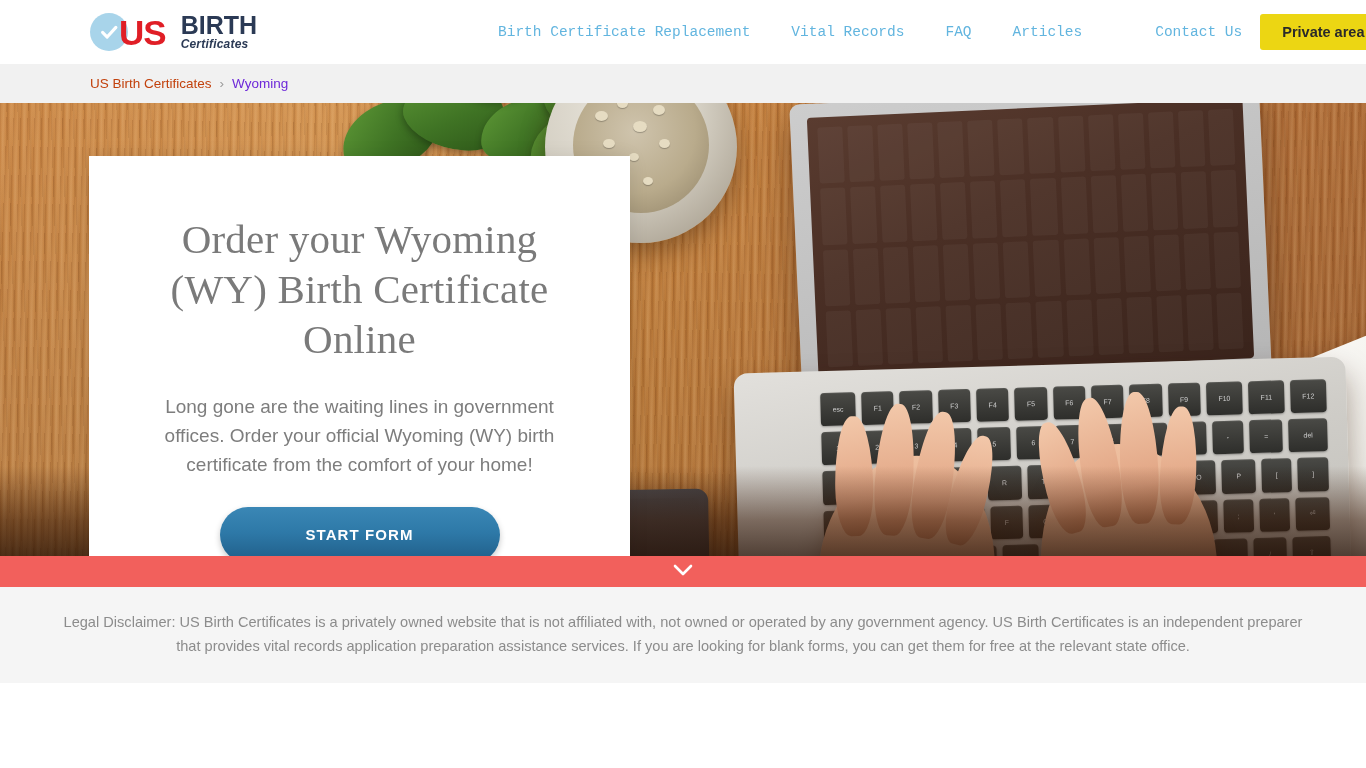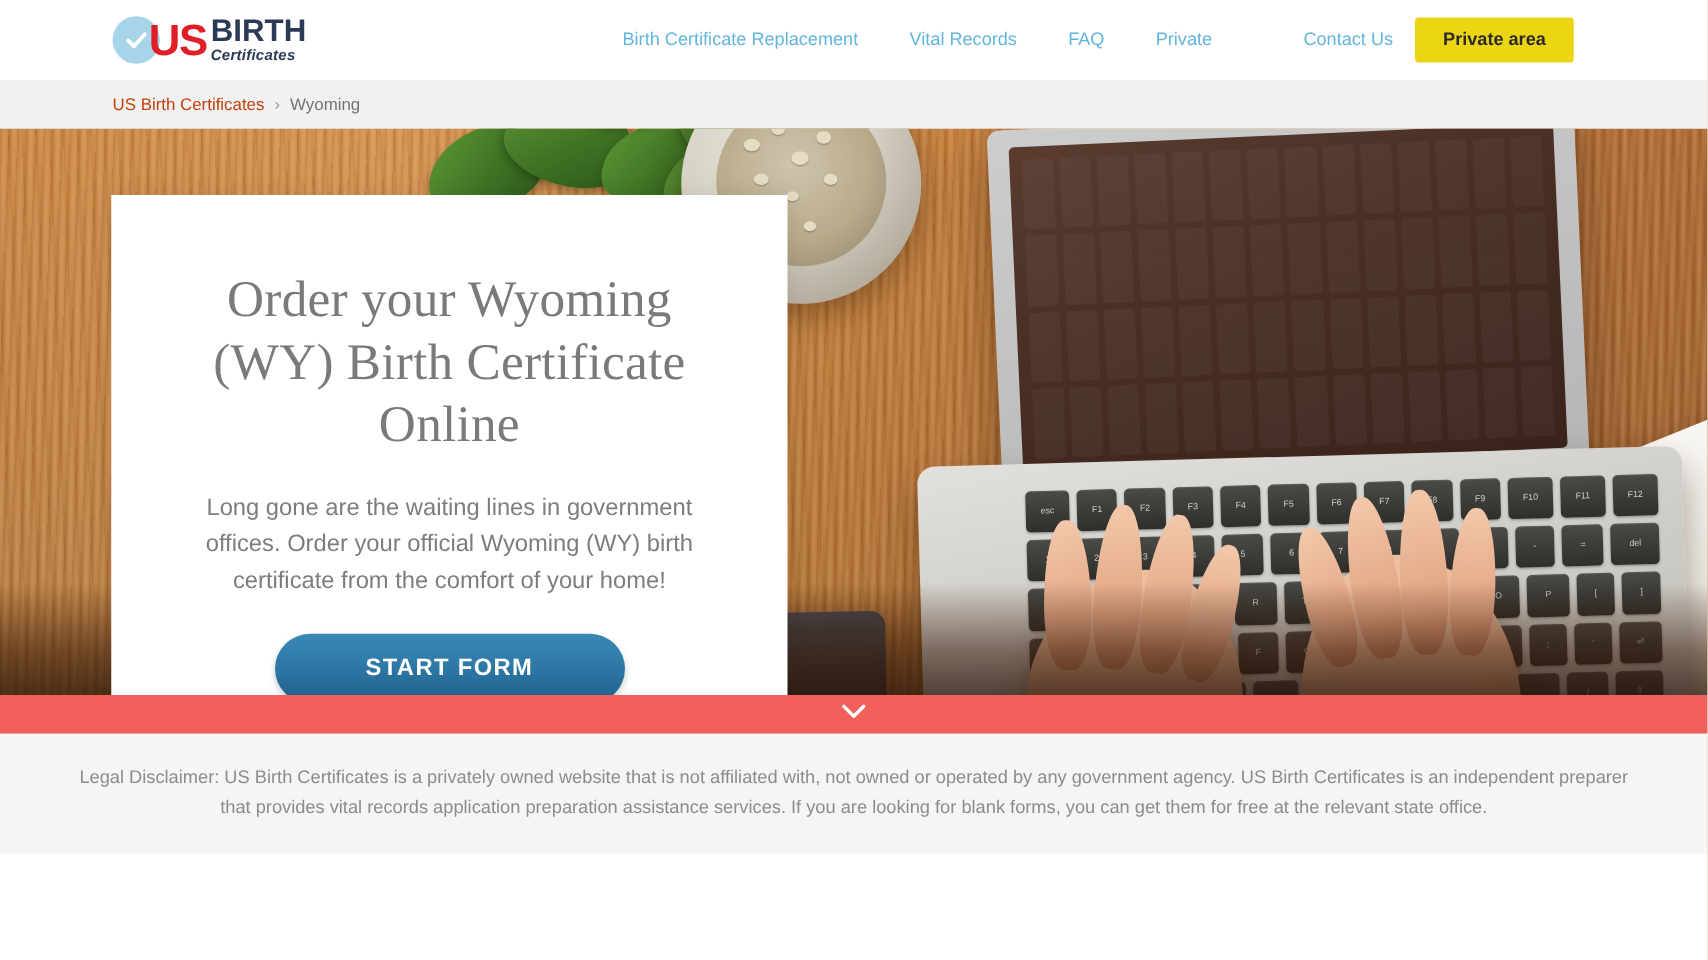--- a/index.html
+++ b/index.html
@@ -25,59 +25,59 @@
     margin-right:-9px;
     position:relative; z-index:1;
   }
   .logo-check svg { display:block; }
   .logo-us {
     font-size:35px; font-weight:bold; color:#e01e26;
     letter-spacing:-1px; line-height:1;
     position:relative; z-index:2;
     font-family:"Liberation Sans", sans-serif;
   }
-  .logo-words { margin-left:3px; line-height:1; }
+  .logo-words { margin-left:15px; line-height:1; }
   .logo-birth {
     font-size:25px; font-weight:bold; color:#2b3a55;
     letter-spacing:0px; display:block; line-height:1.02;
   }
   .logo-cert {
     font-size:12px; font-weight:bold; font-style:italic;
     color:#2b3a55; display:block; line-height:1.1;
     letter-spacing:0.2px;
   }
 
   .nav {
     position:absolute; left:498px; top:0; height:64px;
     display:flex; align-items:center; gap:0;
   }
   .nav a {
     color:#62b5df; font-size:14.5px; text-decoration:none;
-    margin-right:41px; white-space:nowrap;
+    margin-right:41px; white-space:nowrap;font-family:Liberation Mono, monospace;
   }
   .nav a:last-of-type { margin-right:18px;margin-left:32px; }
   .private-btn {
     background:#ecd613; color:#2a2a2a;
     font-size:14.5px; font-weight:bold;
     padding:10px 22px; border:none; border-radius:3px;
     cursor:pointer; white-space:nowrap;
     font-family:"Liberation Sans", sans-serif;
   }
 
   
   .breadcrumb {
     height:39px; width:100%;
     background:#f1f1f1;
     display:flex; align-items:center;
     padding-left:90px;
     font-size:13.5px;
   }
   .breadcrumb a { color:#c2410c; text-decoration:none; }
   .breadcrumb .sep { color:#9a9a9a; margin:0 8px; }
-  .breadcrumb .cur { color:#737373; }
+  .breadcrumb .cur { color:#6d28d9; }
 
   
   .hero {
     position:relative; width:100%; height:453px;
     overflow:hidden;
     background:#c2803d;
   }
   .hero-photo { position:absolute; inset:0; }
 
   
@@ -238,21 +238,21 @@
     margin-top:29px;
     font-size:19px; line-height:1.52;
     color:#7d7d7d; text-align:center;
     max-width:452px;
   }
   .start-btn {
     margin-top:27px;
     width:280px; height:56px;
     border:none; border-radius:30px;
     background:linear-gradient(180deg,#3a87b5 0%, #2e79a8 45%, #1f5d87 100%);
-    color:#ffffff; font-size:19px; font-weight:bold;
+    color:#ffffff; font-size:15px; font-weight:bold;
     letter-spacing:1.1px; cursor:pointer;
     font-family:"Liberation Sans", sans-serif;
     box-shadow:0 3px 6px rgba(0,0,0,.22);
   }
 
   
   .covid {
     width:100%; height:31px;
     background:#f2605c;
     display:flex; align-items:center; justify-content:center;
@@ -292,21 +292,21 @@
     <span class="logo-words">
       <span class="logo-birth">BIRTH</span>
       <span class="logo-cert">Certificates</span>
     </span>
   </div>
 
   <nav class="nav">
     <a href="#">Birth Certificate Replacement</a>
     <a href="#">Vital Records</a>
     <a href="#">FAQ</a>
-    <a href="#">Private</a>
+    <a href="#">Articles</a>
     <a href="#">Contact Us</a>
     <button class="private-btn">Private area</button>
   </nav>
 </div>
 
 <div class="breadcrumb">
   <a href="#">US Birth Certificates</a>
   <span class="sep">›</span>
   <span class="cur">Wyoming</span>
 </div>

